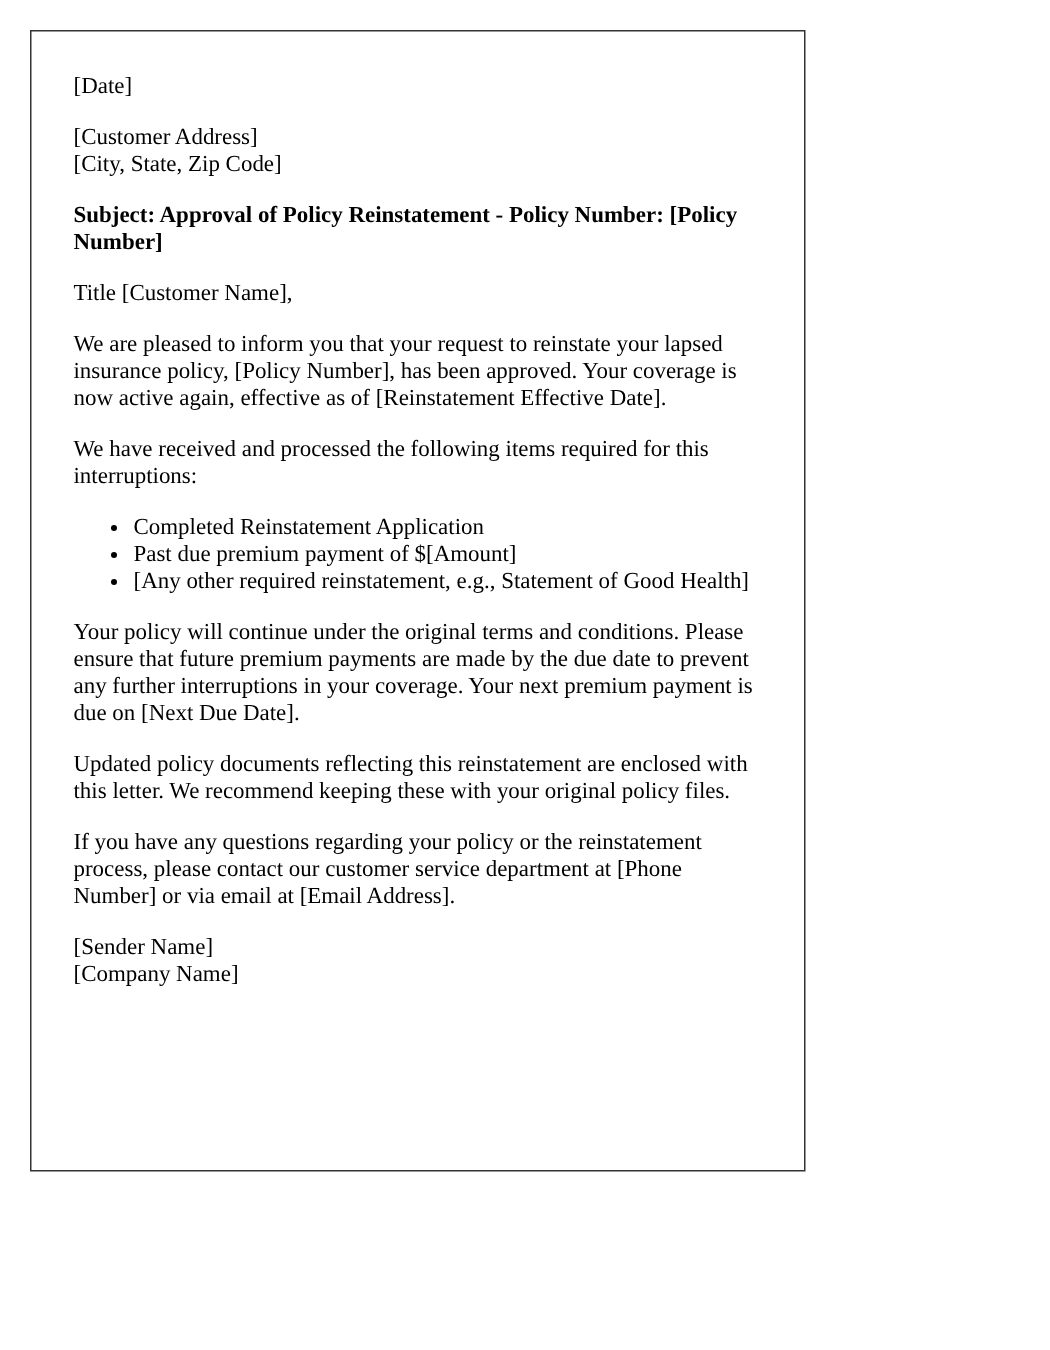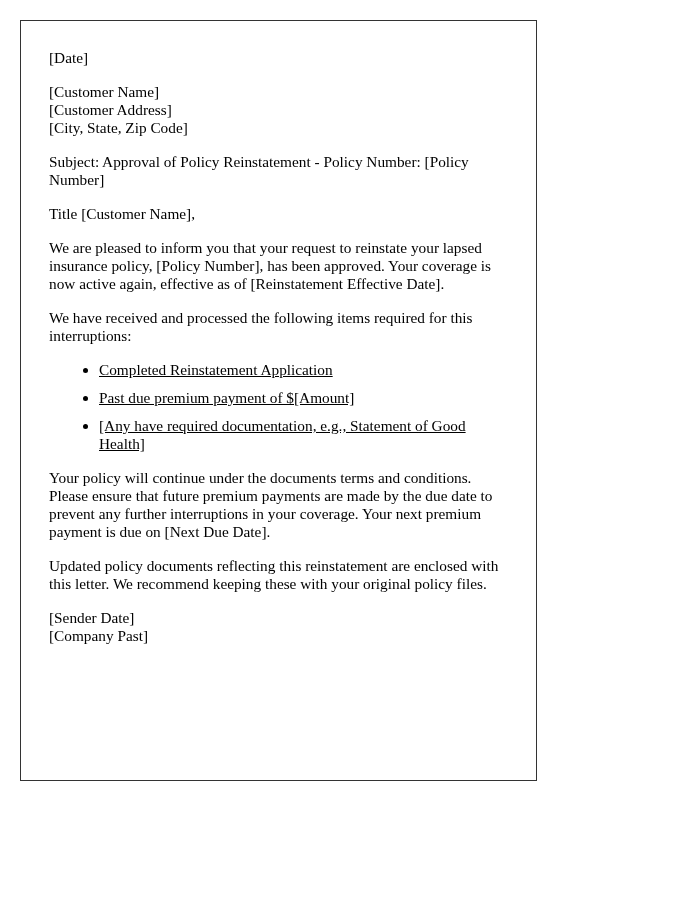--- a/index.html
+++ b/index.html
@@ -26,62 +26,61 @@
       font-size: 15.3px;
       line-height: 18px;
     }
     .block {
       margin: 0 0 16px 0;
     }
     .line {
       display: block;
     }
     .subject {
-      font-weight: normal;
+      font-weight: bold;
     }
     ul.items {
       margin: 0 0 16px 0;
       padding-left: 40px;
       list-style: disc;
     }
     ul.items li {
-      margin: 10px;
-      text-decoration: underline;
+      margin: 0;
     }
   </style>
 </head>
 <body>
 
 <div class="letter">
   <p class="block">[Date]</p>
 
   <p class="block">
-    <span class="line">[Customer Name]</span>
     <span class="line">[Customer Address]</span>
     <span class="line">[City, State, Zip Code]</span>
   </p>
 
   <p class="block subject">Subject: Approval of Policy Reinstatement - Policy Number: [Policy Number]</p>
 
   <p class="block">Title [Customer Name],</p>
 
   <p class="block">We are pleased to inform you that your request to reinstate your lapsed insurance policy, [Policy Number], has been approved. Your coverage is now active again, effective as of [Reinstatement Effective Date].</p>
 
   <p class="block">We have received and processed the following items required for this interruptions:</p>
 
   <ul class="items">
     <li>Completed Reinstatement Application</li>
     <li>Past due premium payment of $[Amount]</li>
-    <li>[Any have required documentation, e.g., Statement of Good Health]</li>
+    <li>[Any other required reinstatement, e.g., Statement of Good Health]</li>
   </ul>
 
-  <p class="block">Your policy will continue under the documents terms and conditions. Please ensure that future premium payments are made by the due date to prevent any further interruptions in your coverage. Your next premium payment is due on [Next Due Date].</p>
+  <p class="block">Your policy will continue under the original terms and conditions. Please ensure that future premium payments are made by the due date to prevent any further interruptions in your coverage. Your next premium payment is due on [Next Due Date].</p>
 
   <p class="block">Updated policy documents reflecting this reinstatement are enclosed with this letter. We recommend keeping these with your original policy files.</p>
 
+  <p class="block">If you have any questions regarding your policy or the reinstatement process, please contact our customer service department at [Phone Number] or via email at [Email Address].</p>
 
 
 
   <p class="block">
-    <span class="line">[Sender Date]</span>
-    <span class="line">[Company Past]</span>
+    <span class="line">[Sender Name]</span>
+    <span class="line">[Company Name]</span>
   </p>
 </div>
 
 </body></html>

